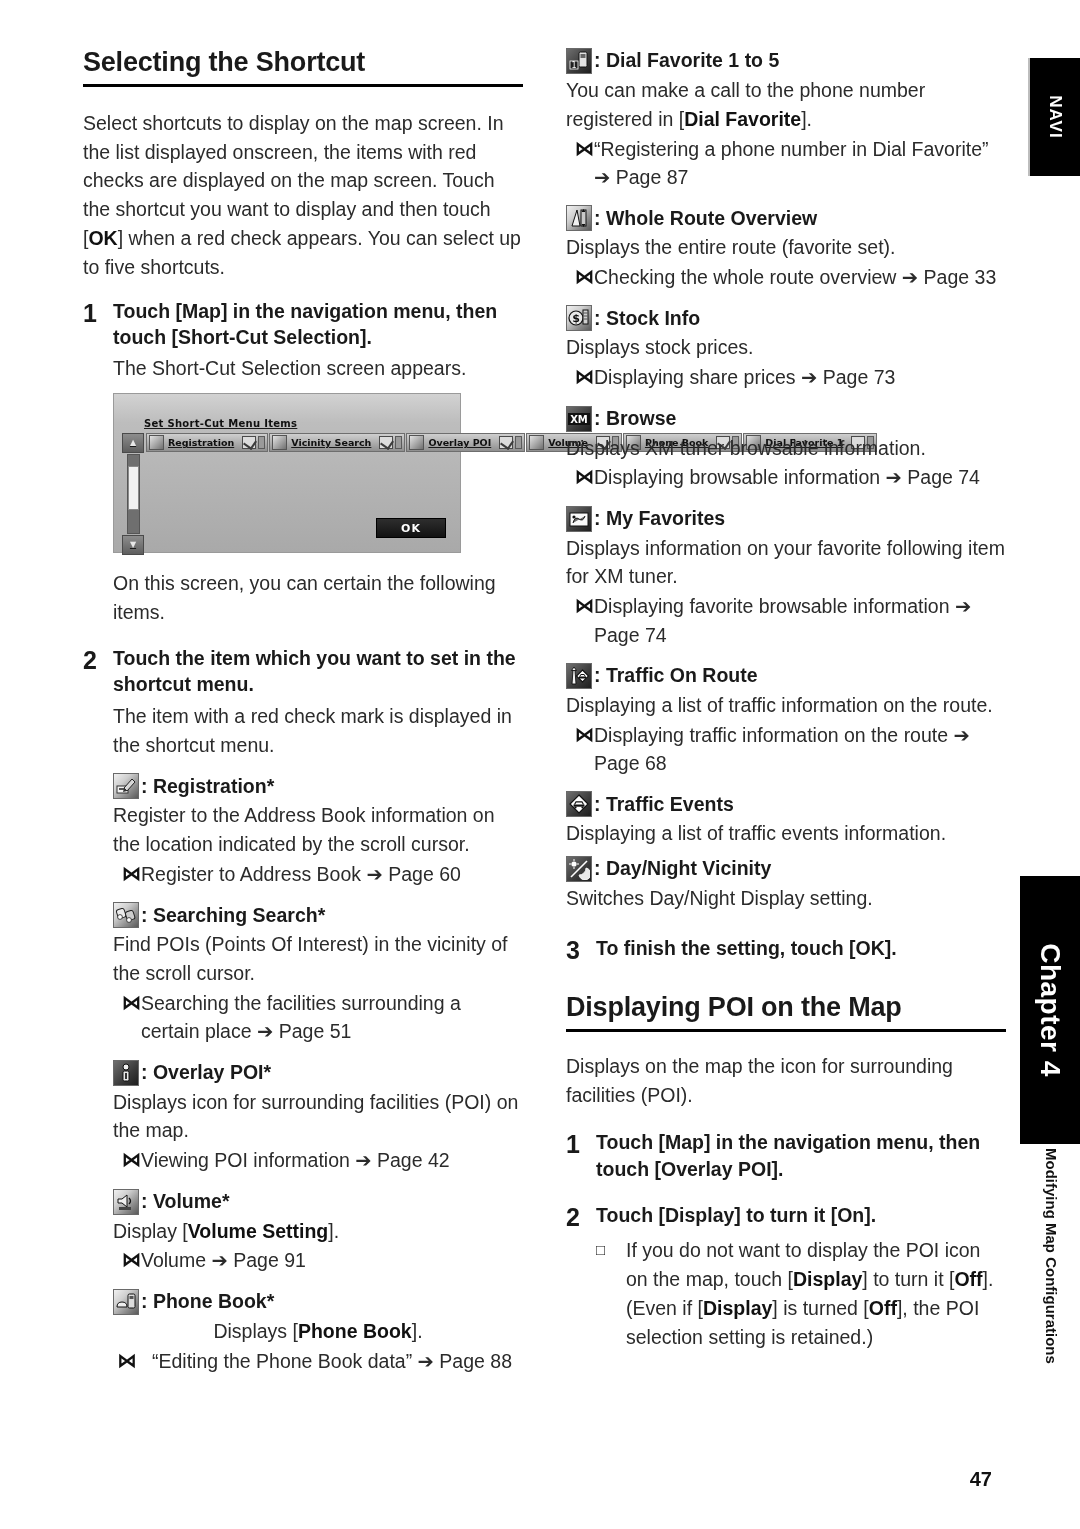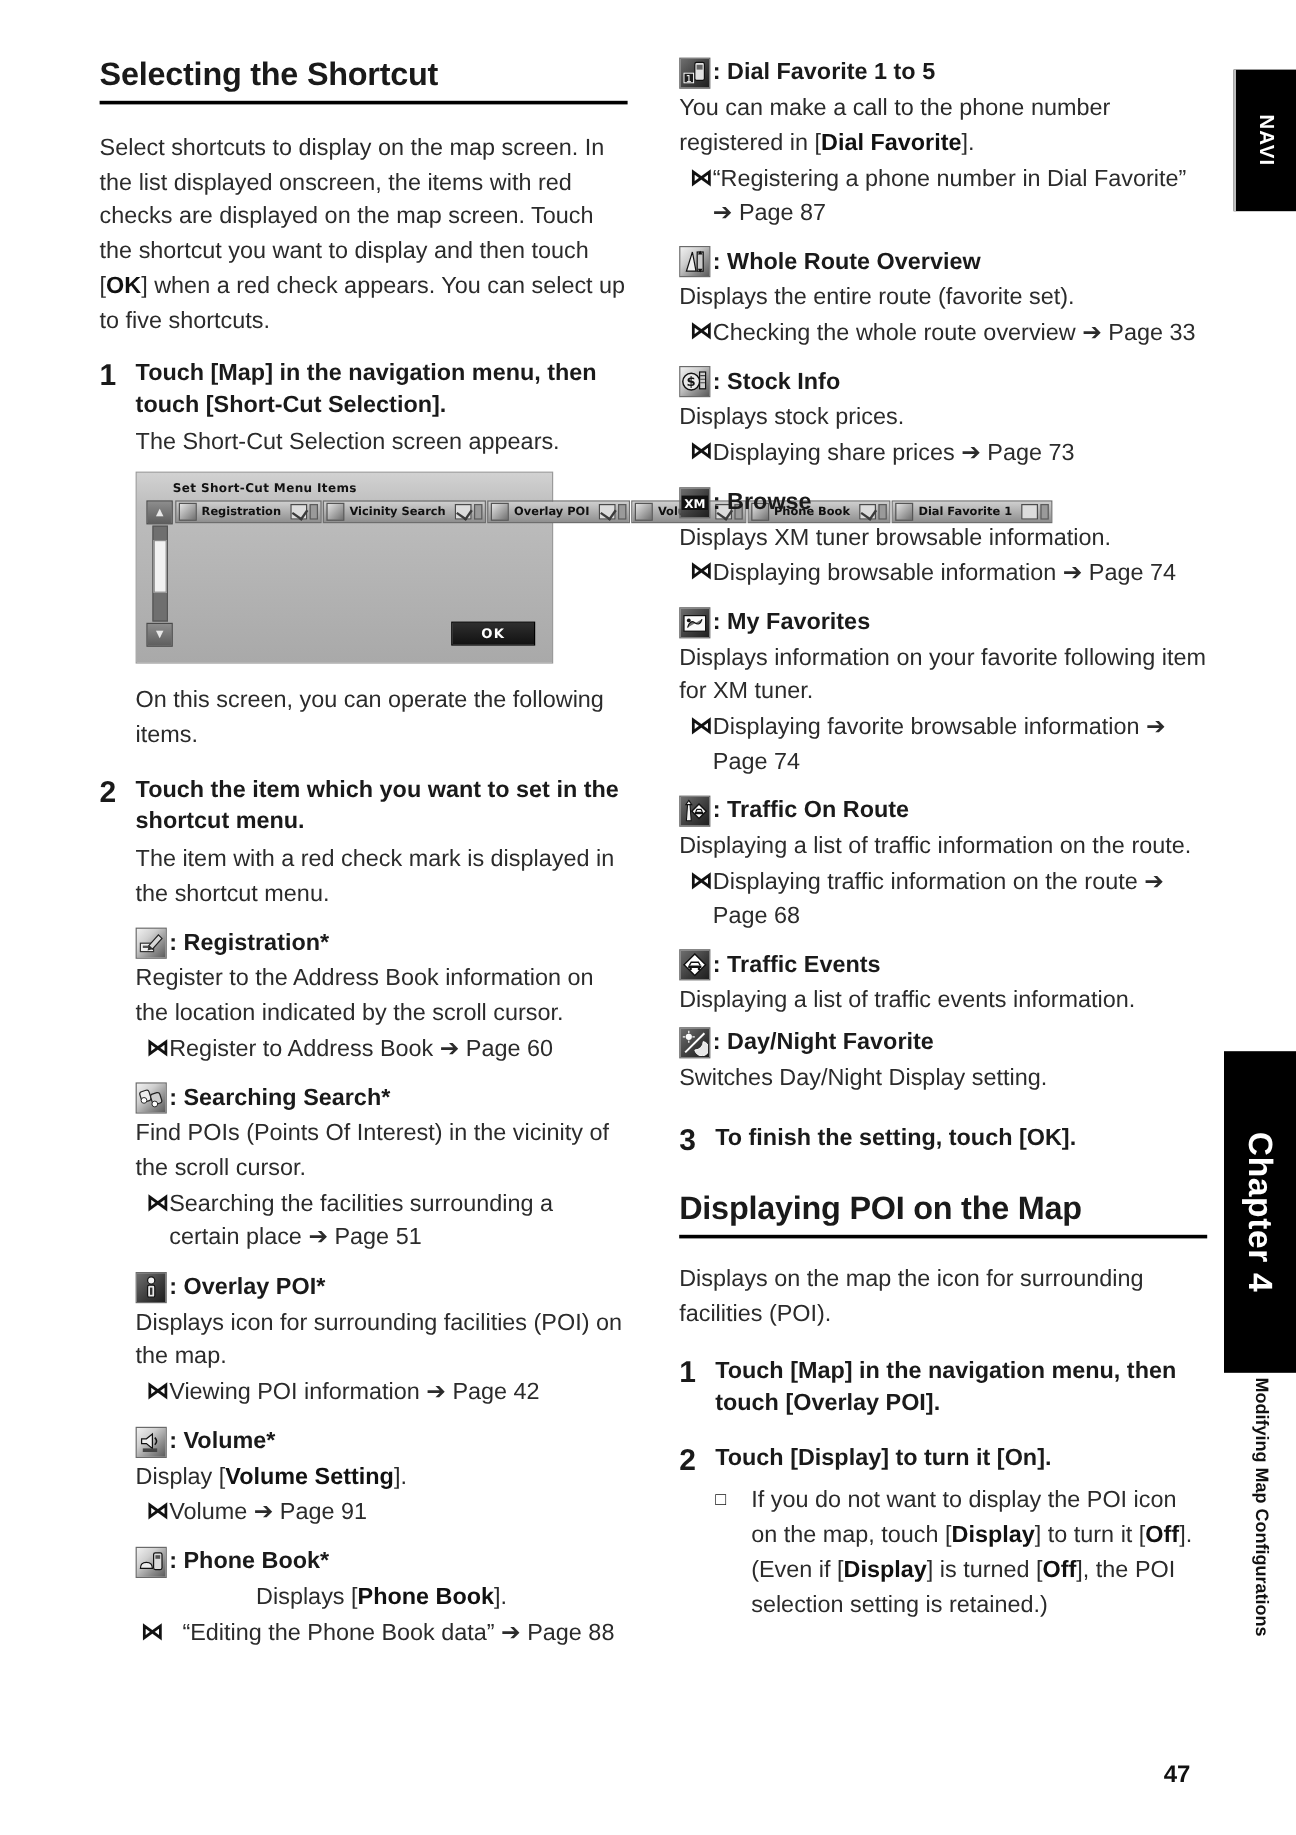--- a/index.html
+++ b/index.html
@@ -138,22 +138,23 @@
   b.tok { font-weight:bold; color:#111; }
 
   
   .shot {
     width:348px;
     height:160px;
     margin:10px 0 16px 30px;
     background:linear-gradient(180deg,#d2d2d2 0%,#bdbdbd 18%,#a9a9a9 100%);
     border:1px solid #9a9a9a;
     position:relative;
-    padding:6px 8px;
+    padding:22px 8px;
     font-family:"DejaVu Sans", sans-serif;
+    text-decoration:underline;
   }
   .shot-title {
     color:#111;
     font-size:10px;
     font-weight:bold;
     letter-spacing:0.3px;
     margin:2px 0 4px 22px;
   }
   .shot-body { display:flex; height:122px; }
   .shot-scroll {
@@ -376,21 +377,21 @@
             <div class="row-label">Dial Favorite 1</div>
             <div class="row-rule"></div>
             <div class="row-check"></div>
             <div class="row-tail"></div>
           </div>
         </div>
       </div>
       <div class="shot-ok">OK</div>
     </div>
 
-    <div class="step-sub" style="margin-left:30px;">On this screen, you can operate the following items.</div>
+    <div class="step-sub" style="margin-left:30px;">On this screen, you can certain the following items.</div>
 
     <div class="step" style="margin-top:18px;">
       <div class="step-num">2</div>
       <div class="step-text">Touch the item which you want to set in the shortcut menu.</div>
     </div>
     <div class="step-sub">The item with a red check mark is displayed in the shortcut menu.</div>
 
     <div class="item" style="margin-left:30px;">
       <div class="item-head">
         <span class="pic">
@@ -618,21 +619,21 @@
     <div class="item" style="margin-top:8px;">
       <div class="item-head">
         <span class="pic dark">
           <svg width="22" height="22" viewBox="0 0 22 22">
             <circle cx="6" cy="6" r="2.6" fill="#fff"></circle>
             <path d="M6 1 v2 M6 9 v2 M1 6 h2 M9 6 h2" stroke="#fff" stroke-width="1"></path>
             <path d="M18 10 a6 6 0 1 1 -7 7 a7 7 0 0 0 7 -7 z" fill="#e8e8e8" stroke="#fff" stroke-width="0.8"></path>
             <path d="M3 19 L19 3" stroke="#fff" stroke-width="1.6"></path>
           </svg>
         </span>
-        <span class="item-name">: Day/Night Favorite</span>
+        <span class="item-name">: Day/Night Vicinity</span>
       </div>
       <p class="item-desc">Switches Day/Night Display setting.</p>
     </div>
 
     <div class="step" style="margin-top:22px;">
       <div class="step-num">3</div>
       <div class="step-text">To finish the setting, touch [OK].</div>
     </div>
 
     <h1 class="sect-title" style="margin-top:28px;">Displaying POI on the Map</h1>

